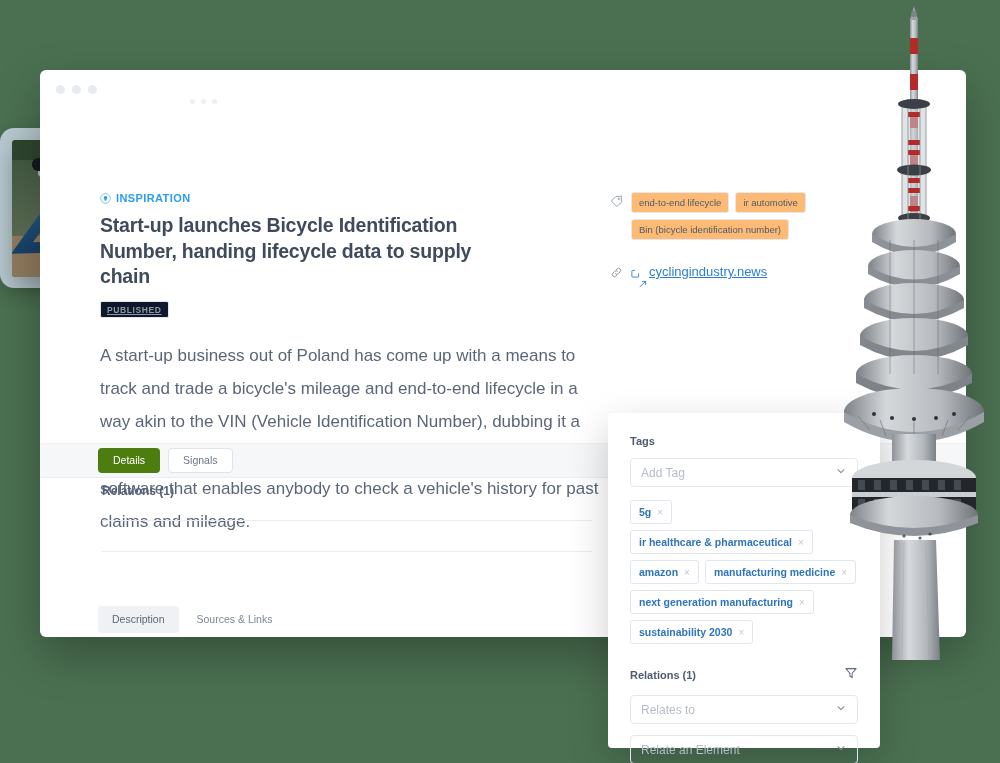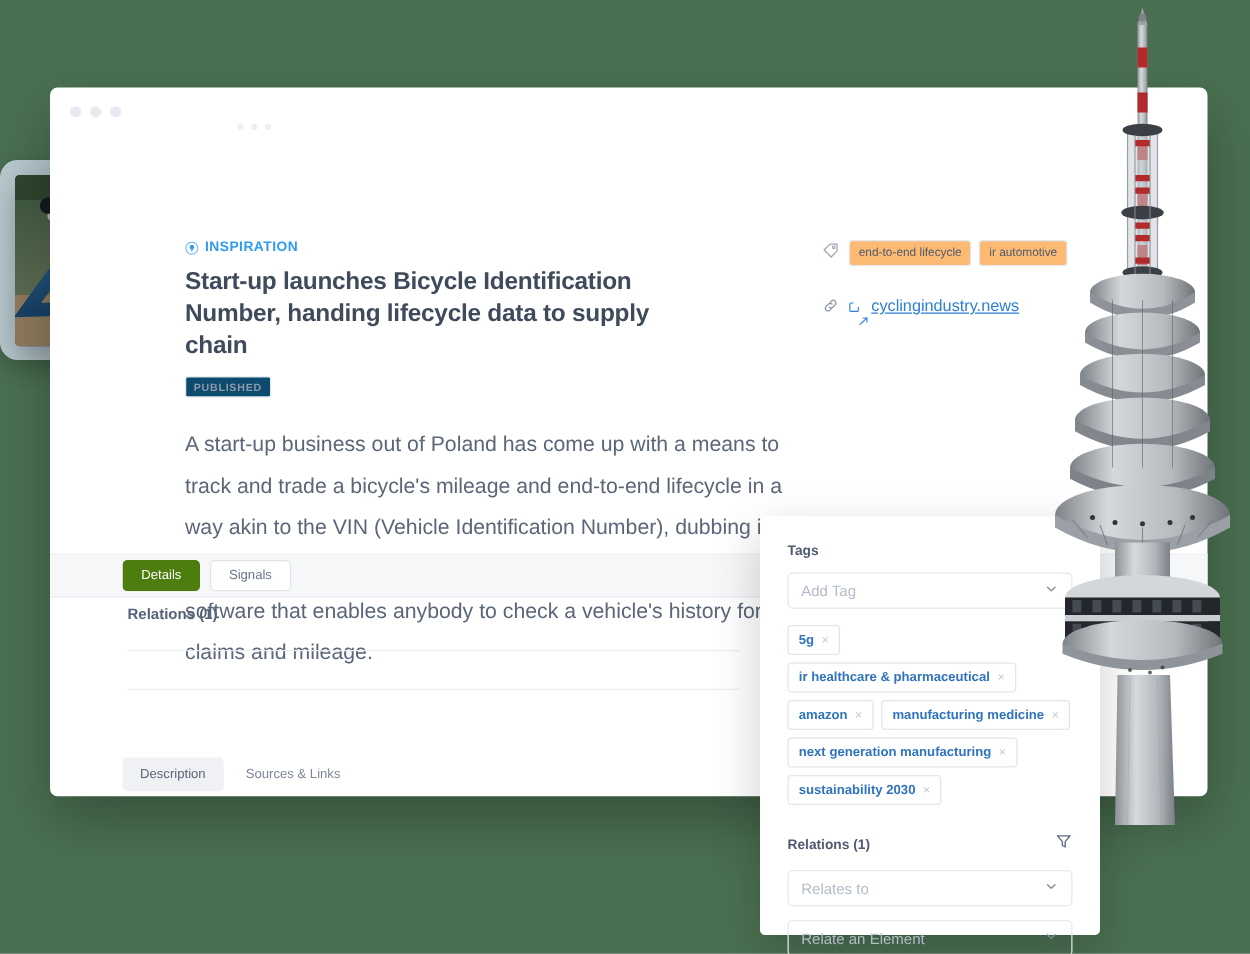--- a/index.html
+++ b/index.html
@@ -35,41 +35,42 @@
     background: #ffffff; border-radius: 6px;
     box-shadow: 0 18px 46px rgba(0,0,0,.28);
   }
   #titlebar { height: 40px; position: relative; }
   .dots { position: absolute; left: 16px; top: 15px; display: flex; gap: 7px; }
   .dots i { width: 9px; height: 9px; border-radius: 50%; background: #e7eaf0; display:block; }
   .center-dots { position: absolute; left: 150px; top: 29px; display: flex; gap: 6px; }
   .center-dots i { width: 5px; height: 5px; border-radius: 50%; background: #eceff4; display:block; }
 
   
-  #content { position: absolute; left: 0; top: 40px; right: 0; bottom: 0; padding-left: 48px; }
+  #content { position: absolute; left: 0; top: 40px; right: 0; bottom: 0; }
   #header-row { display: flex; padding: 82px 0 0 0; }
   #header-left { width: 565px; padding-left: 60px; }
   #header-right { flex: 1; padding-left: 5px; }
 
   .kicker {
     display: flex; align-items: center; gap: 5px;
     color: #2b9cf0; font-size: 11px; font-weight: bold;
     letter-spacing: .4px; margin-bottom: 9px;
   }
   .kicker svg { display: block; }
   h1.title {
     font-size: 19.5px; line-height: 1.32; color: #3f4a5c;
     font-weight: bold; letter-spacing: -.2px; max-width: 400px;
   }
   .badge-published {
     display: inline-block; margin-top: 11px;
     font-size: 8.5px; font-weight: bold; letter-spacing: .6px;
-    color: #8e99ab; background: #0c4a6e;
+    color: #8e99ab; background: #0f172a;
     border: 1px solid #e2e7ee; border-radius: 2px;
     padding: 3px 6px 2px;
+    text-decoration: underline;
   }
 
   .tags-row { display: flex; gap: 8px; }
   .tag-icon { padding-top: 2px; }
   .chips { display: flex; flex-wrap: wrap; gap: 6px; max-width: 200px; }
   .chip {
     font-size: 9.5px; color: #4c5costco; color: #4e5a6b;
     background: #fdba74; border: 1px solid #e4e8ee;
     border-radius: 3px; padding: 4px 7px; white-space: nowrap;
   }
@@ -254,20 +255,21 @@
         <div class="tags-row">
           <span class="tag-icon">
             <svg width="13" height="13" viewBox="0 0 16 16" aria-hidden="true">
               <path d="M1.6 7.4 7.4 1.6h6.9v6.9L8.5 14.3z" fill="none" stroke="#9aa4b3" stroke-width="1.2" stroke-linejoin="round"></path>
               <circle cx="11.1" cy="4.8" r="1.2" fill="none" stroke="#9aa4b3" stroke-width="1.1"></circle>
             </svg>
           </span>
           <div class="chips">
             <span class="chip">end-to-end lifecycle</span>
             <span class="chip">ir automotive</span>
+            <span class="chip">Bin (bicycle identification number)</span>
           </div>
         </div>
 
         <div class="link-row">
           <span>
             <svg width="13" height="13" viewBox="0 0 16 16" aria-hidden="true">
               <path d="M6.6 9.4a2.6 2.6 0 0 0 3.7 0l2.1-2.1a2.6 2.6 0 1 0-3.7-3.7L7.6 4.7" fill="none" stroke="#8a94a3" stroke-width="1.2" stroke-linecap="round"></path>
               <path d="M9.4 6.6a2.6 2.6 0 0 0-3.7 0L3.6 8.7a2.6 2.6 0 1 0 3.7 3.7l1.1-1.1" fill="none" stroke="#8a94a3" stroke-width="1.2" stroke-linecap="round"></path>
             </svg>
           </span>

